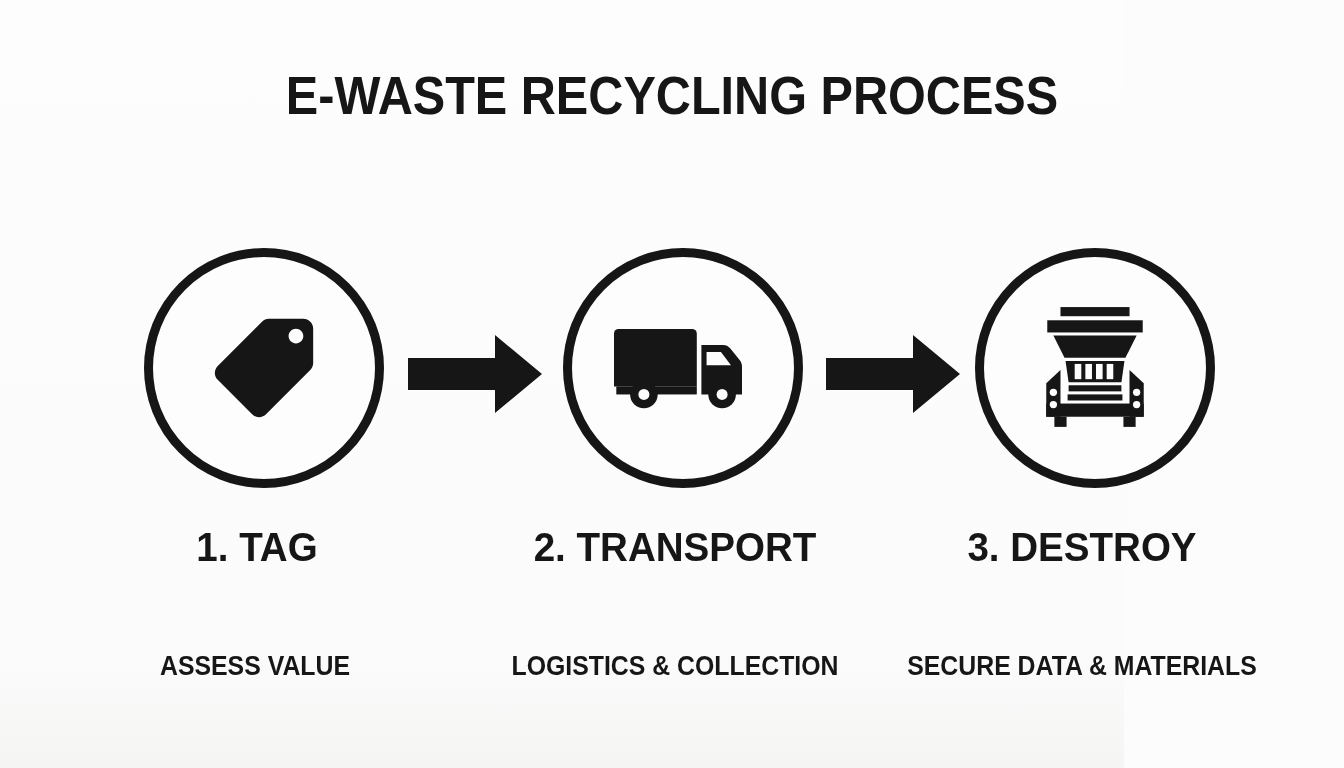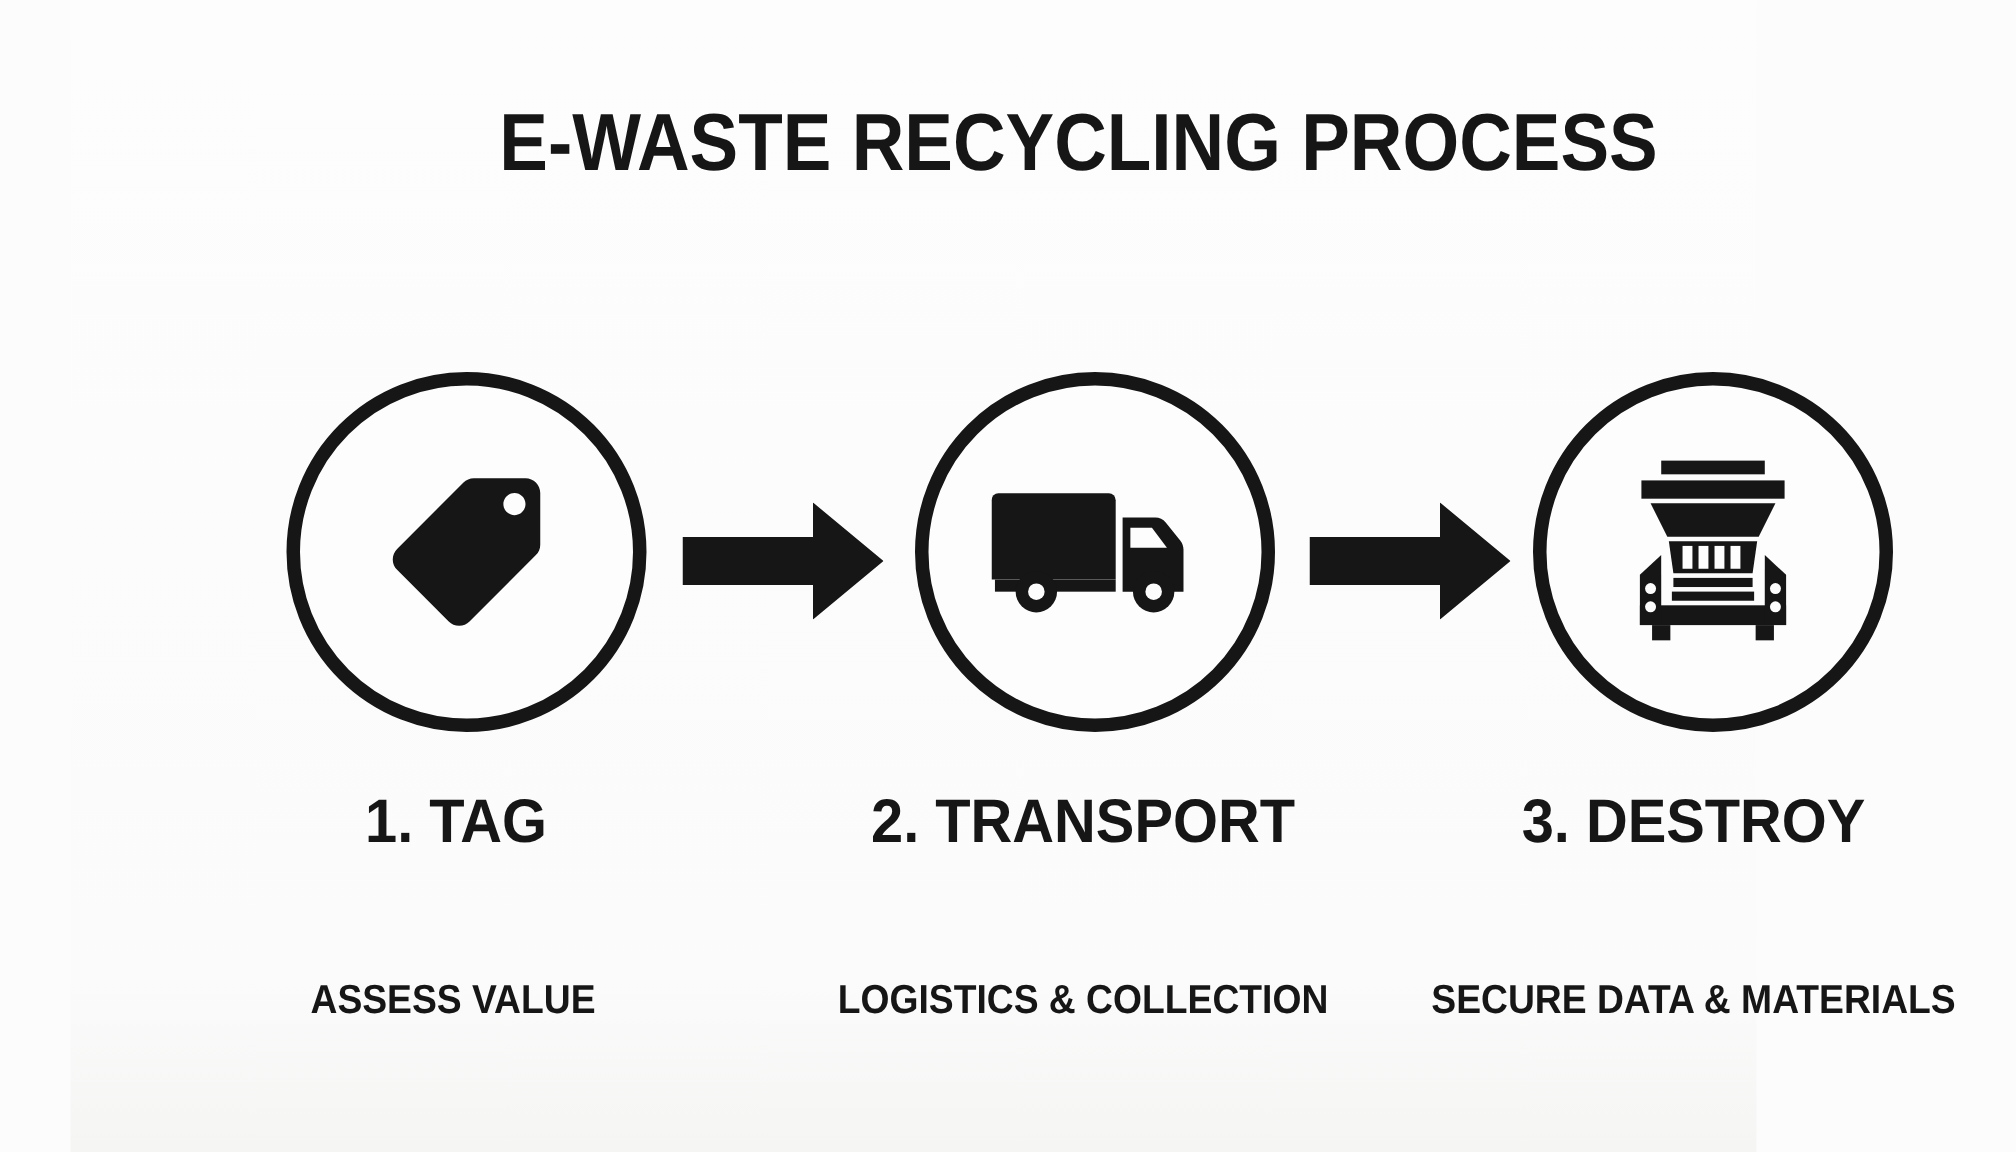--- a/index.html
+++ b/index.html
@@ -10,21 +10,20 @@
     background: #fcfcfc;
     overflow: hidden;
     font-family: "Liberation Sans", "DejaVu Sans", sans-serif;
   }
   .canvas {
     position: relative;
     width: 1124px;
     height: 768px;
     background: linear-gradient(180deg, #fdfdfd 0%, #fbfbfb 85%, #f5f5f4 100%);
     color: #161616;
-    margin-left: 47px;
   }
   .title {
     position: absolute;
     top: 64px;
     left: 0;
     width: 1344px;
     text-align: center;
     font-size: 54px;
     font-weight: 700;
     letter-spacing: 0px;

